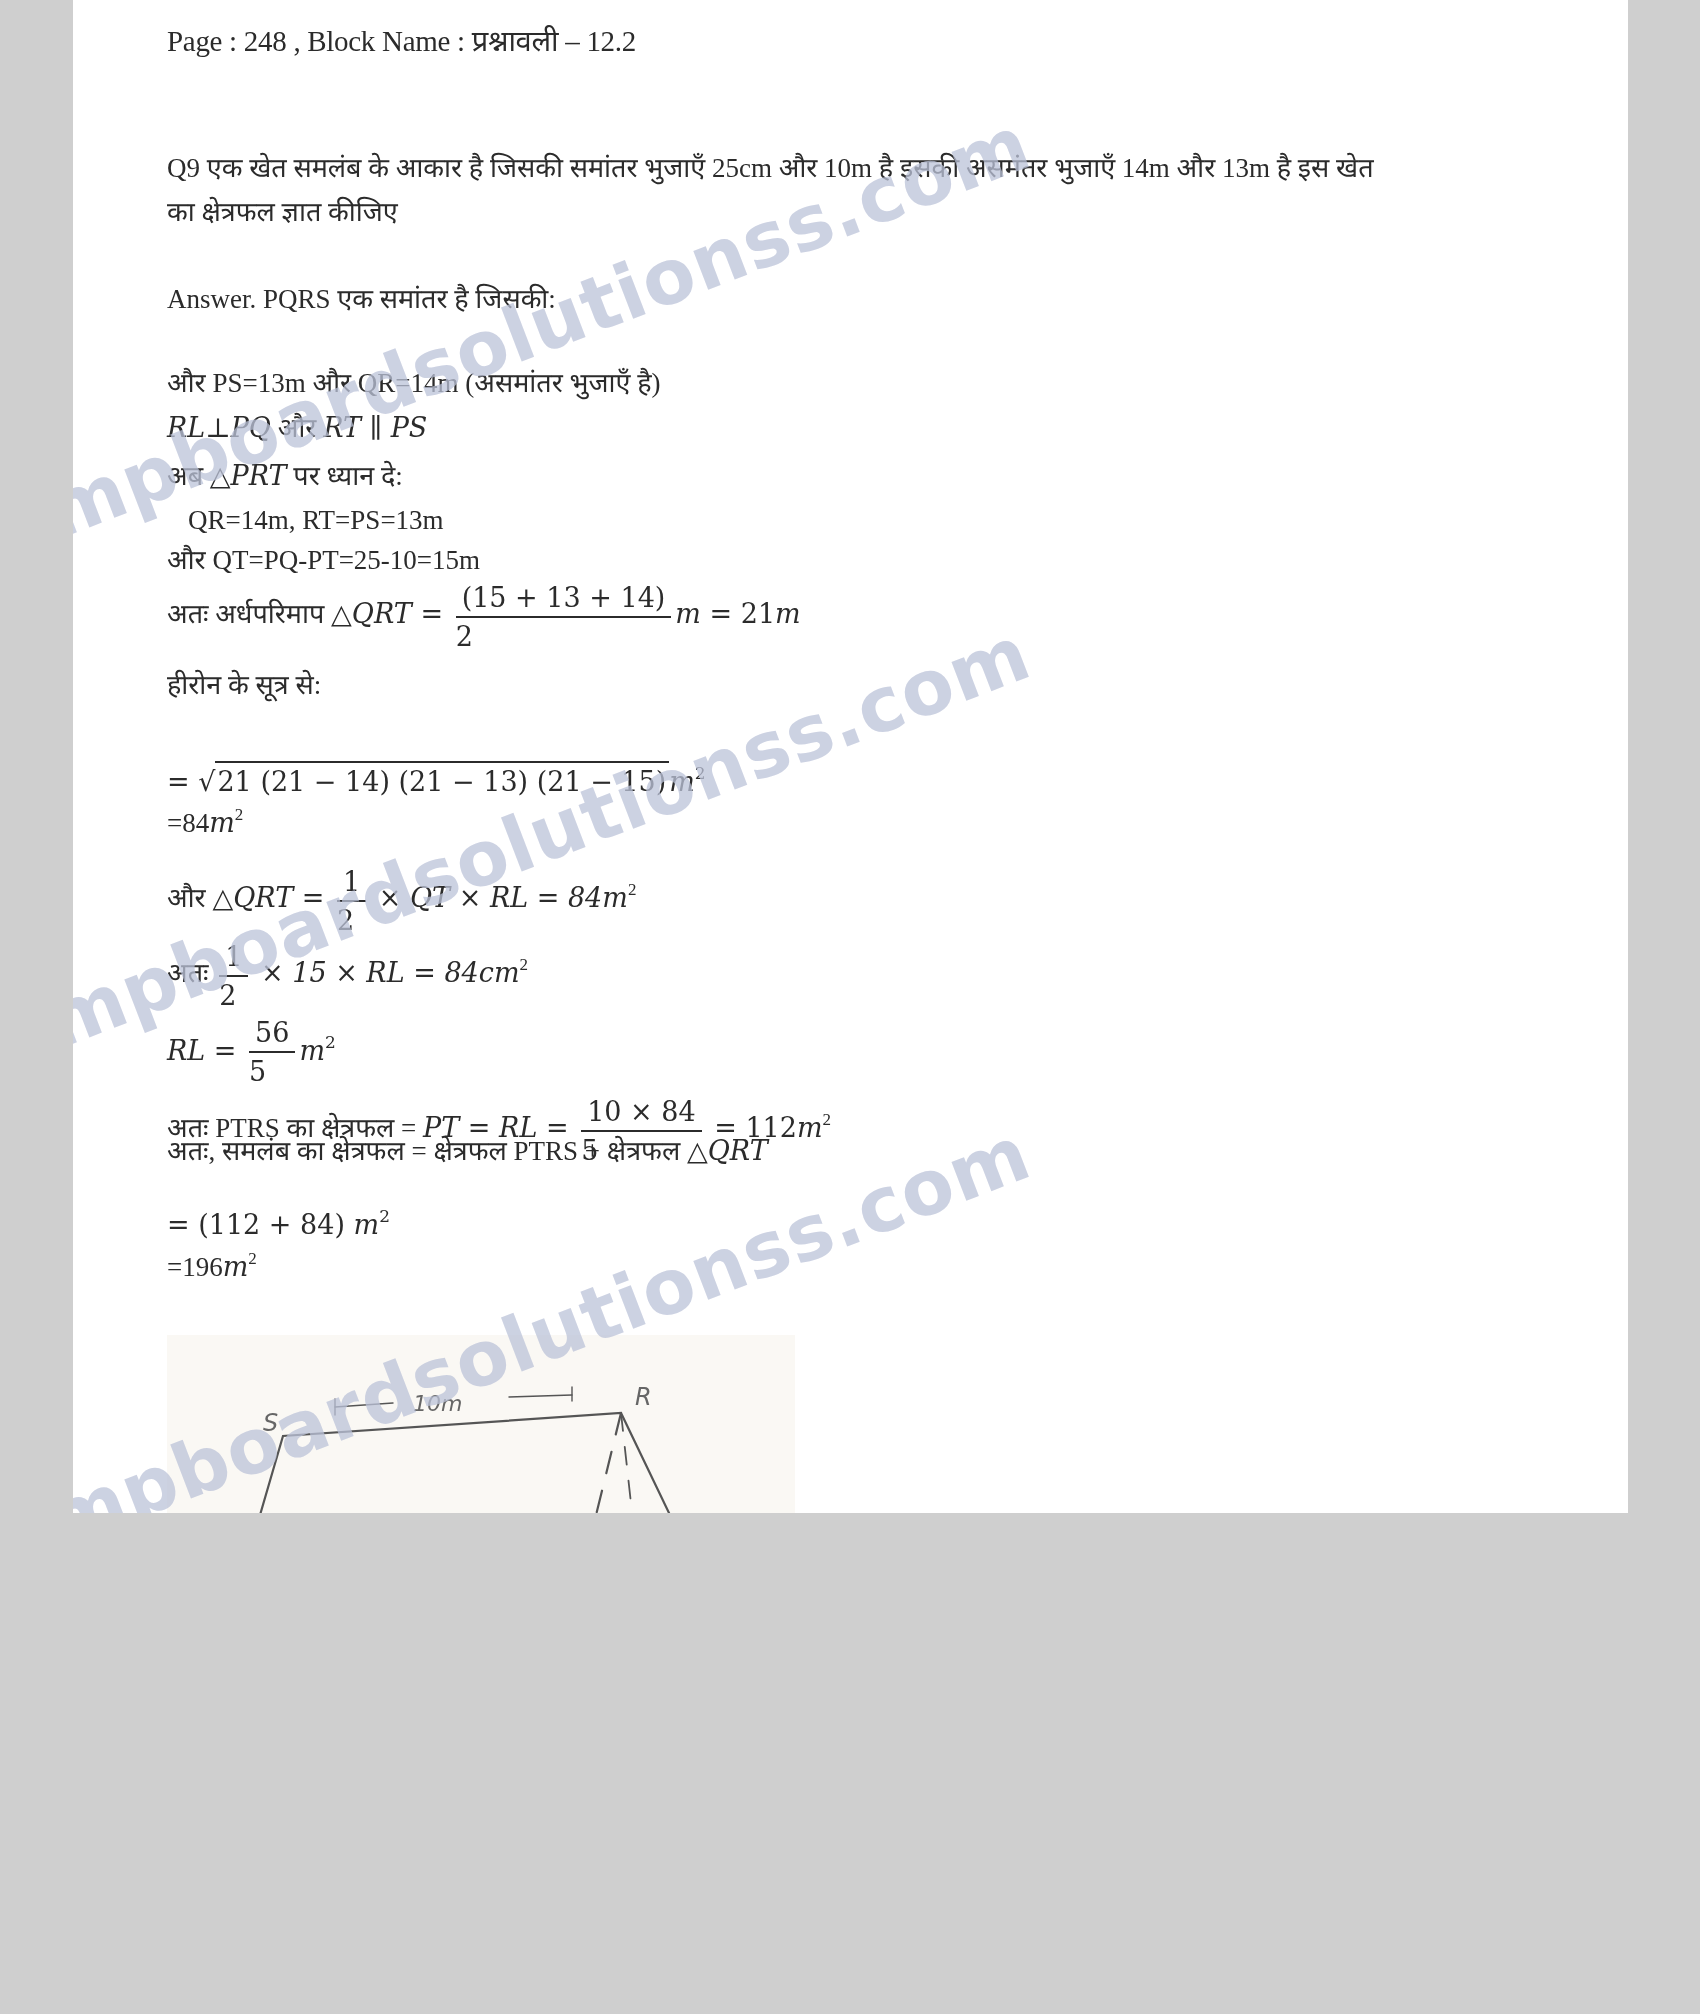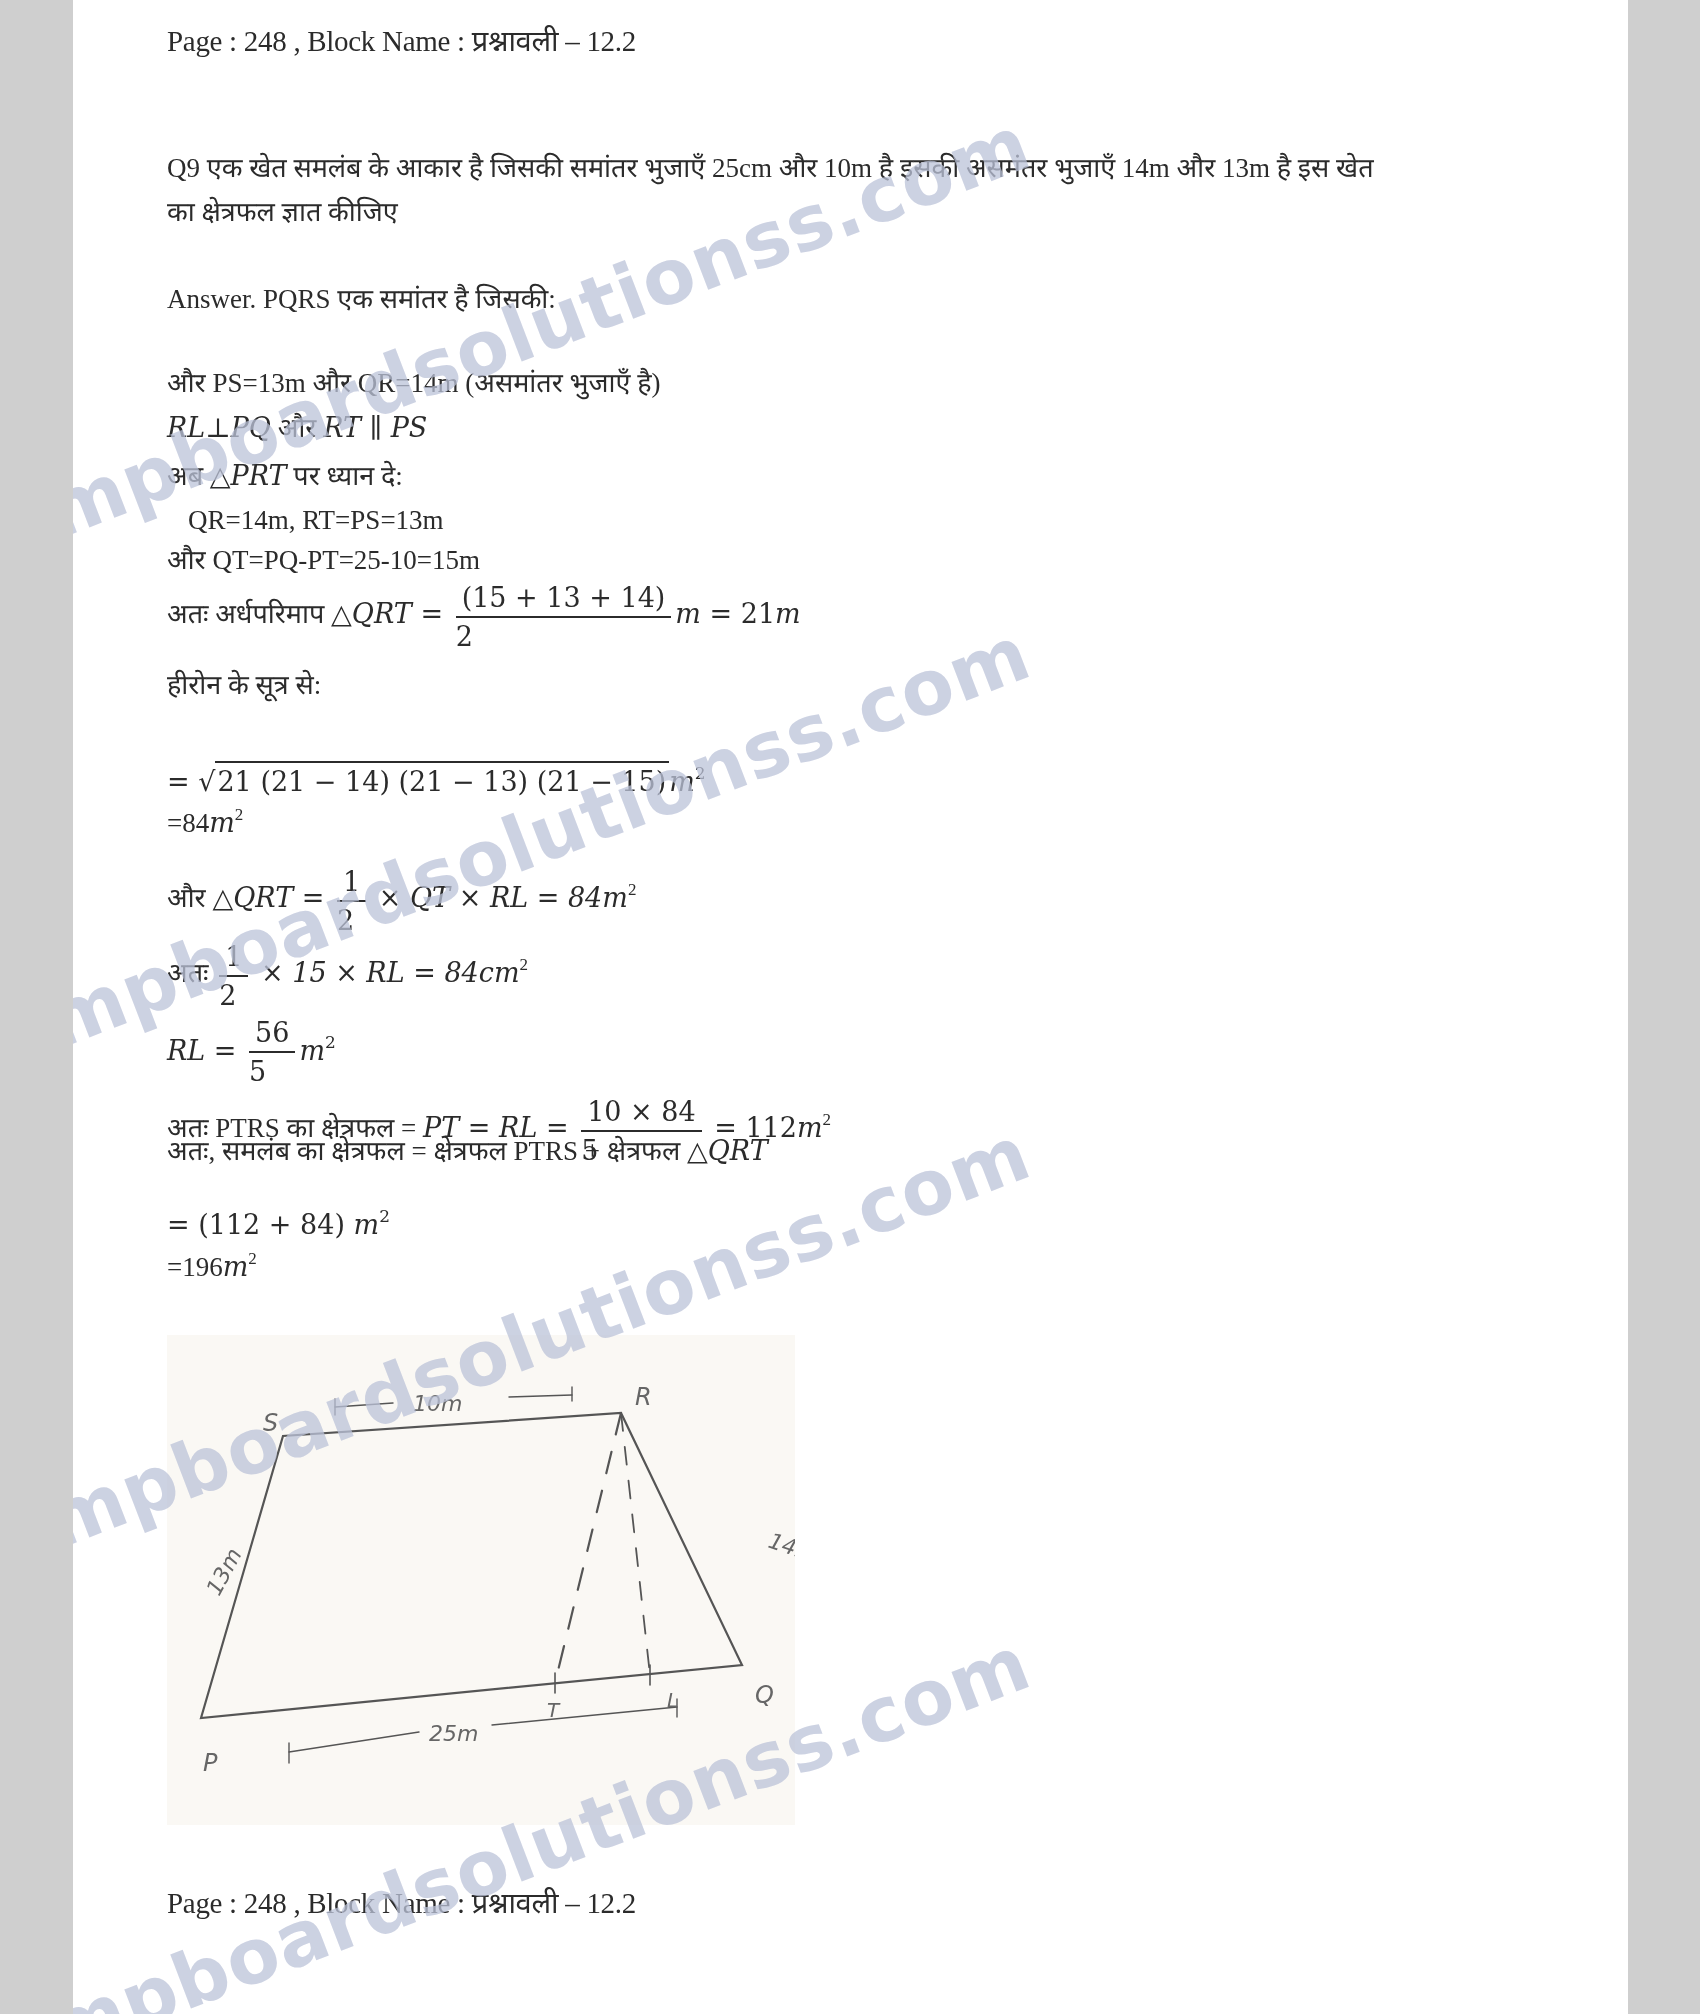--- a/index.html
+++ b/index.html
@@ -3,21 +3,21 @@
 <meta charset="utf-8">
 <style>
   html, body { margin: 0; padding: 0; }
   body {
     width: 1700px; height: 2014px; position: relative; overflow: hidden;
     background: #cfcfcf;
     font-family: "Liberation Serif", "DejaVu Serif", serif;
     color: #2b2b2b;
   }
   .page {
-    position: absolute; left: 73px; top: 0; width: 1555px; height: 2014px;
+    position: absolute; left: 73px; top: 0; width: 1555px; height: 1513px;
     background: #ffffff; overflow: hidden;
   }
   .line {
     position: absolute; left: 94px; white-space: nowrap;
     font-size: 27px; line-height: 34px;
   }
   .hdr { font-size: 29px; letter-spacing: -0.3px; }
   .math { font-family: "DejaVu Serif", "Liberation Serif", serif; font-size: 27px; }
   .mi { font-style: italic; }
   .frac { display: inline-flex; flex-direction: column; 

